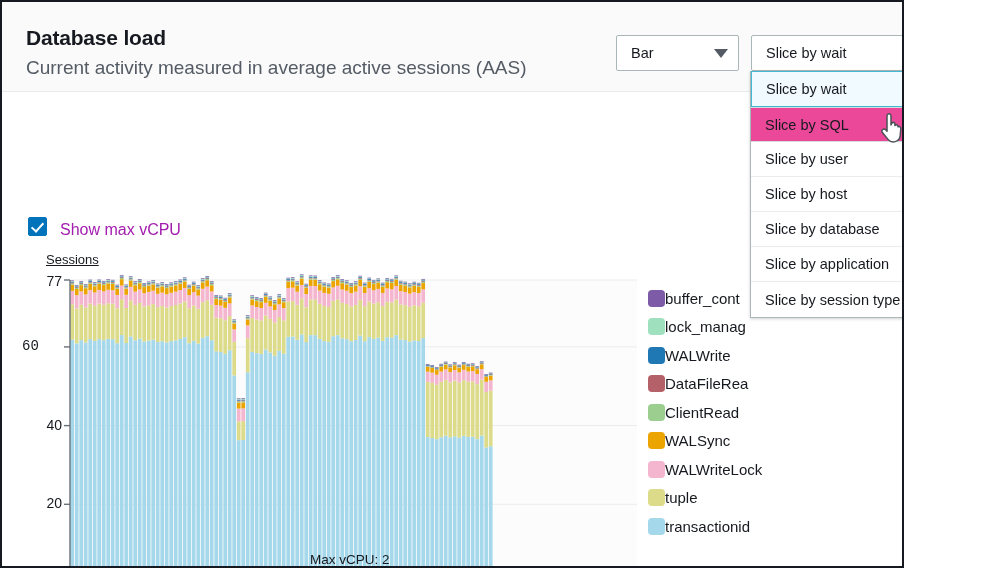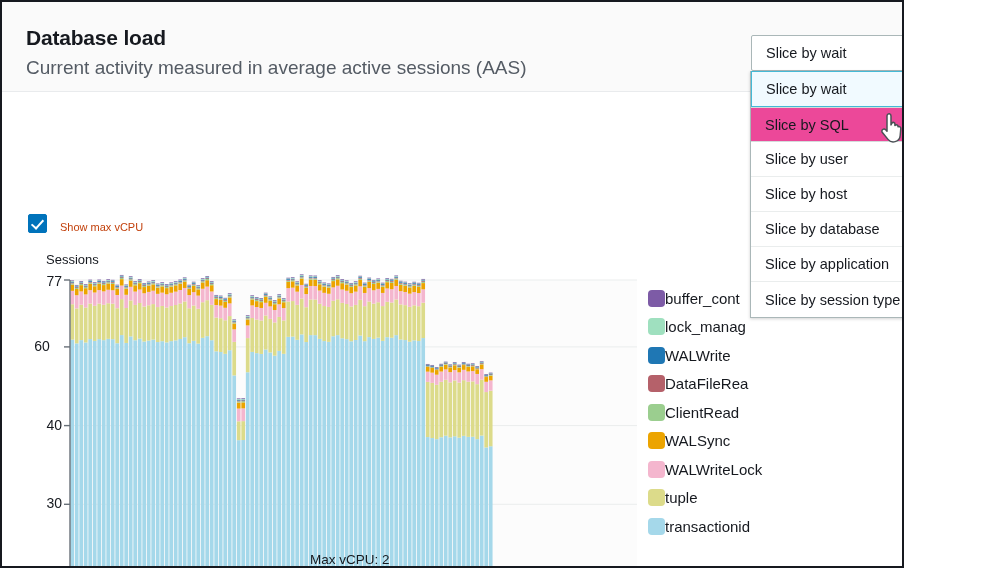--- a/index.html
+++ b/index.html
@@ -141,32 +141,33 @@
     content: "";
     position: absolute;
     left: 5px; top: 2px;
     width: 5px; height: 10px;
     border: solid #ffffff;
     border-width: 0 2.4px 2.4px 0;
     transform: rotate(42deg);
   }
   .checkbox-label {
     margin-left: 13px;
-    font-size: 11px;
-    color: #c2410c;
+    font-size: 16px;
+    color: #a21caf;
     margin-top: 8px;
   }
 
   
   #chart-area { position: absolute; left: 0; top: 0; width: 1001px; height: 568px; }
   .axis-title {
     position: absolute;
     left: 44px; top: 160px;
     font-size: 13px;
     color: #16191f;
+    text-decoration: underline;
   }
   .ytick-wrap { position: absolute; left: 22px; width: 40px; }
   .annotation {
     position: absolute;
     font-size: 13.5px;
     color: #16191f;
   }
 
   
   #legend {
@@ -193,20 +194,24 @@
 </style>
 </head>
 <body>
 
 <div id="root">
 
   <div class="panel-header">
     <div class="header-title">Database load</div>
     <div class="header-subtitle">Current activity measured in average active sessions (AAS)</div>
 
+    <div class="select" id="chart-type-select">
+      <span class="select-label">Bar</span>
+      <span class="caret caret-down"></span>
+    </div>
 
     <div class="select" id="slice-by-select">
       <span class="select-label">Slice by wait</span>
       <span class="caret caret-up"></span>
     </div>
   </div>
 
   <div class="panel-body">
 
     <div class="checkbox-row">
@@ -1173,23 +1178,23 @@
           <line x1="68" y1="491" x2="68" y2="497" stroke="#687078" stroke-width="1.4"></line>
           <line x1="149" y1="491" x2="149" y2="497" stroke="#687078" stroke-width="1.4"></line>
           <line x1="230" y1="491" x2="230" y2="497" stroke="#687078" stroke-width="1.4"></line>
           <line x1="311" y1="491" x2="311" y2="497" stroke="#687078" stroke-width="1.4"></line>
           <line x1="392" y1="491" x2="392" y2="497" stroke="#687078" stroke-width="1.4"></line>
           <line x1="473" y1="491" x2="473" y2="497" stroke="#687078" stroke-width="1.4"></line>
           <line x1="554" y1="491" x2="554" y2="497" stroke="#687078" stroke-width="1.4"></line>
           <line x1="635" y1="491" x2="635" y2="497" stroke="#687078" stroke-width="1.4"></line>
         </svg>
       <div id="ytick-layer">
-          <div class="ytick-wrap" style="left: 20px; top: 403.299px; text-align: right; font-size: 14px; color: rgb(22, 25, 31);">30</div>
+          <div class="ytick-wrap" style="left: 20px; top: 403.299px; text-align: right; font-size: 14px; color: rgb(22, 25, 31);">20</div>
           <div class="ytick-wrap" style="left: 20px; top: 324.597px; text-align: right; font-size: 14px; color: rgb(22, 25, 31);">40</div>
-          <div class="ytick-wrap" style="left: 20px; top: 245.896px; text-align: center; font-size: 14px; color: rgb(22, 25, 31);">60</div>
+          <div class="ytick-wrap" style="left: 20px; top: 245.896px; text-align: left; font-size: 14px; color: rgb(22, 25, 31); font-family: Liberation Mono, monospace;">60</div>
           <div class="ytick-wrap" style="left: 20px; top: 181px; text-align: right; font-size: 14px; color: rgb(22, 25, 31);">77</div>
         </div>
       <div id="xtick-layer"></div>
       <div class="annotation" id="maxvcpu-label" style="left: 308px; top: 460.13px;">Max vCPU: 2</div>
     </div>
 
     <div id="legend">
         <div class="legend-item">
           <span class="legend-swatch" style="background: rgb(125, 91, 166);"></span>
           <span class="legend-text">buffer_cont</span>

